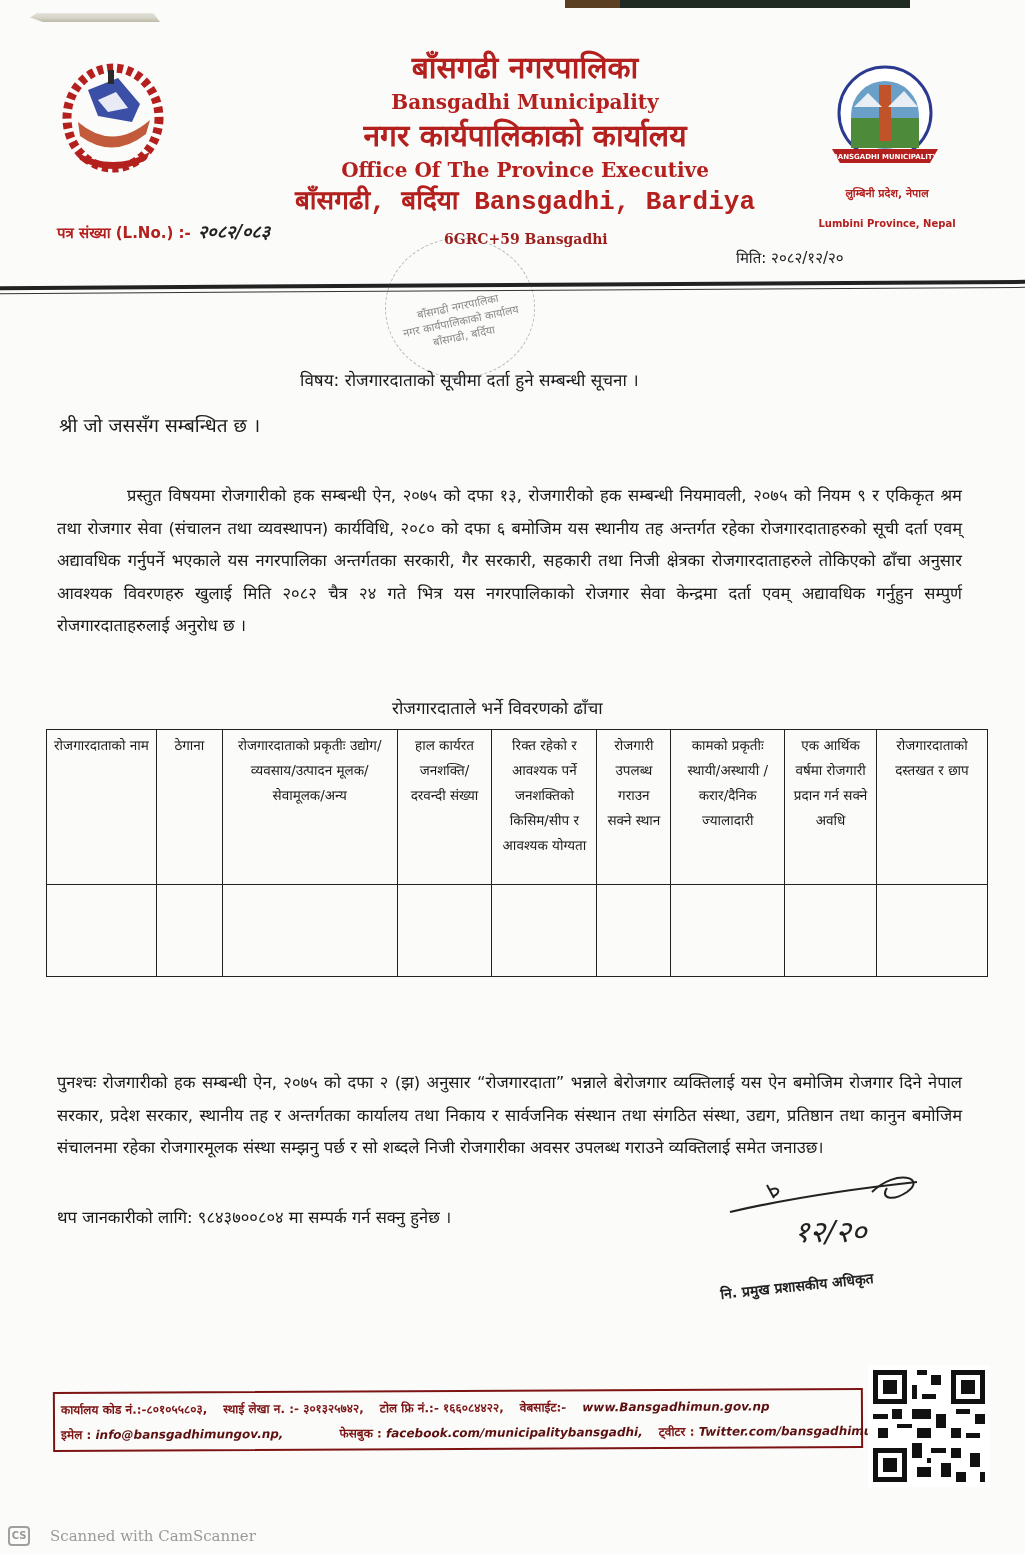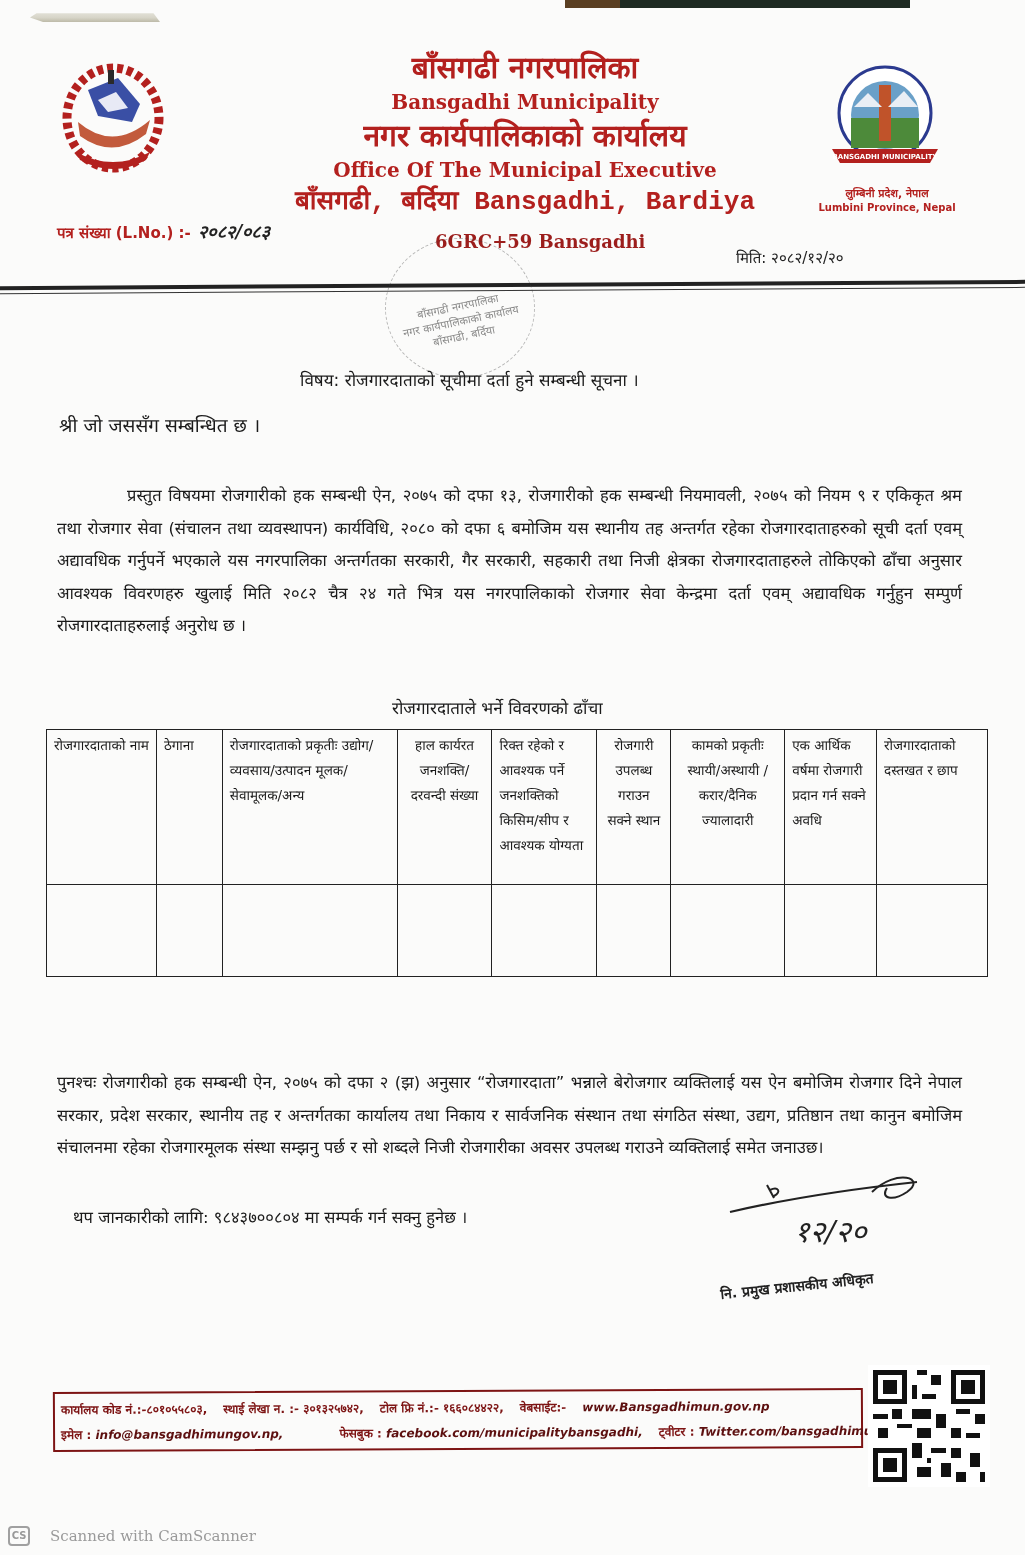--- a/index.html
+++ b/index.html
@@ -9,33 +9,33 @@
   .top-artifact-left { position: absolute; left: 30px; top: 0; width: 130px; height: 22px;
     background: linear-gradient(180deg, #fff 0%, #d7d5c8 80%, #bdbaa8 100%);
     clip-path: polygon(0 80%, 5% 60%, 95% 60%, 100% 100%, 10% 100%); }
   .top-artifact-right { position: absolute; left: 565px; top: 0; width: 345px; height: 8px;
     background: #1e2a22; border-left: 55px solid #5a3f22; }
 
   .emblem-left { position: absolute; left: 58px; top: 60px; width: 110px; height: 115px; }
   .emblem-right { position: absolute; left: 826px; top: 63px; width: 118px; height: 110px; }
   .right-logo-caption { position: absolute; left: 812px; top: 185px; width: 150px; text-align: center; }
   .right-logo-caption .np { color: #b3201e; font-weight: bold; font-size: 11px; }
-  .right-logo-caption .en { color: #b3201e; font-weight: bold; font-size: 10px; margin-top: 2px; }
+  .right-logo-caption .en { color: #b3201e; font-weight: bold; font-size: 10px; margin-top: 18px; }
 
   .header-center { position: absolute; left: 230px; top: 48px; width: 590px; text-align: center; color: #b3201e; font-weight: bold; }
   .hc-1 { font-size: 30px; line-height: 40px; font-family: "DejaVu Sans", sans-serif; }
   .hc-2 { font-size: 20px; line-height: 28px; font-family: "DejaVu Serif", serif; }
   .hc-3 { font-size: 30px; line-height: 40px; }
   .hc-4 { font-size: 20px; line-height: 28px; font-family: "DejaVu Serif", serif; }
   .hc-5 { font-size: 26px; line-height: 36px; font-family: Liberation Mono, monospace; }
 
   .meta-left { position: absolute; left: 57px; top: 220px; color: #b3201e; font-weight: bold; font-size: 15px; }
   .meta-left .row { height: 40px; line-height: 24px; }
   .meta-left .hand { color: #222; font-family: "DejaVu Serif", serif; font-style: italic; font-size: 18px; margin-left: 2px; }
-  .plus-code { position: absolute; left: 435px; top: 231px; color: #9c1e1c; font-weight: bold; font-size: 18px; font-family: "DejaVu Serif", serif; }
+  .plus-code { position: absolute; left: 444px; top: 231px; color: #9c1e1c; font-weight: bold; font-size: 14px; font-family: "DejaVu Serif", serif; }
   .date { position: absolute; left: 736px; top: 247px; font-size: 15px; color: #222; }
 
   .rule1 { position: absolute; left: 0; top: 283px; width: 1025px; height: 4px; background: #222; transform: rotate(-0.35deg); }
   .rule2 { position: absolute; left: 0; top: 290px; width: 1025px; height: 1px; background: #333; transform: rotate(-0.35deg); }
 
   .stamp { position: absolute; left: 385px; top: 238px; width: 150px; height: 140px; border-radius: 50%;
     border: 1px dashed rgba(60,60,60,0.35); }
   .stamp .ring-text { position: absolute; left: 10px; top: 60px; width: 130px; text-align: center;
     font-size: 11px; color: rgba(40,40,40,0.55); transform: rotate(-12deg); line-height: 15px; }
 
@@ -43,24 +43,24 @@
   .salutation { position: absolute; left: 59px; top: 412px; font-size: 19px; }
 
   .para { position: absolute; left: 57px; width: 905px; font-size: 16.5px; line-height: 32.6px; text-align: justify; margin-top: 24px; }
   .para-main { top: 456px; text-indent: 70px; }
 
   .table-title { position: absolute; left: 392px; top: 696px; font-size: 17px; }
   table.form { position: absolute; left: 46px; top: 729px; width: 942px; height: 248px; border-collapse: collapse; font-size: 13.5px; }
   table.form th, table.form td { border: 1.6px solid #222; vertical-align: top; font-weight: normal; padding: 3px 7px; line-height: 25px; }
   table.form tr.head { height: 155px; }
   table.form th.c { text-align: center; margin-top: 36px; }
-  table.form th.l { text-align: left; }
+  table.form th.l { text-align: center; }
 
   .para-ps { top: 1043px; }
-  .contact { position: absolute; left: 57px; top: 1205px; font-size: 16.5px; margin-left: 16px; }
+  .contact { position: absolute; left: 57px; top: 1205px; font-size: 16.5px; }
 
   .signature { position: absolute; left: 722px; top: 1170px; width: 210px; height: 90px; }
   .sig-title { position: absolute; left: 720px; top: 1276px; font-size: 14px; font-weight: bold; transform: rotate(-6deg); color: #222; }
 
   .footer-box { position: absolute; left: 53px; top: 1390px; width: 810px; height: 60px; border: 2px solid #7d1414;
     transform: rotate(-0.3deg); padding: 4px 6px; font-size: 12px; color: #7d1414; font-weight: bold; }
   .footer-box .frow { height: 25px; line-height: 25px; white-space: nowrap; display: flex; gap: 16px; }
   .footer-box .it { font-style: italic; color: #5d1010; }
 
   .qr { position: absolute; left: 868px; top: 1365px; width: 122px; height: 122px; }
@@ -81,21 +81,21 @@
   <polygon points="40,40 58,32 70,48 50,52" fill="#e8eaf5"></polygon>
   <path d="M20,62 Q55,92 92,60 L88,74 Q55,100 22,76 Z" fill="#c25a3c"></path>
   <rect x="50" y="10" width="6" height="14" fill="#2a2a2a"></rect>
   <path d="M18,92 Q55,112 92,92 L88,100 Q55,118 22,100 Z" fill="#b3201e"></path>
 </svg>
 
 <div class="header-center">
   <div class="hc-1">बाँसगढी नगरपालिका</div>
   <div class="hc-2">Bansgadhi Municipality</div>
   <div class="hc-3">नगर कार्यपालिकाको कार्यालय</div>
-  <div class="hc-4">Office Of The Municipal Executive</div>
+  <div class="hc-4">Office Of The Province Executive</div>
   <div class="hc-5">बाँसगढी, बर्दिया Bansgadhi, Bardiya</div>
 </div>
 
 <svg class="emblem-right" viewBox="0 0 118 110">
   <circle cx="59" cy="50" r="46" fill="#fff" stroke="#2b3a8f" stroke-width="3"></circle>
   <circle cx="59" cy="52" r="34" fill="#6aa0c8"></circle>
   <rect x="25" y="55" width="68" height="30" fill="#4d8a3a"></rect>
   <rect x="53" y="22" width="12" height="56" fill="#c0532a"></rect>
   <polygon points="28,44 42,30 56,44" fill="#e9eef5"></polygon>
   <polygon points="62,44 78,28 92,44" fill="#e9eef5"></polygon>

